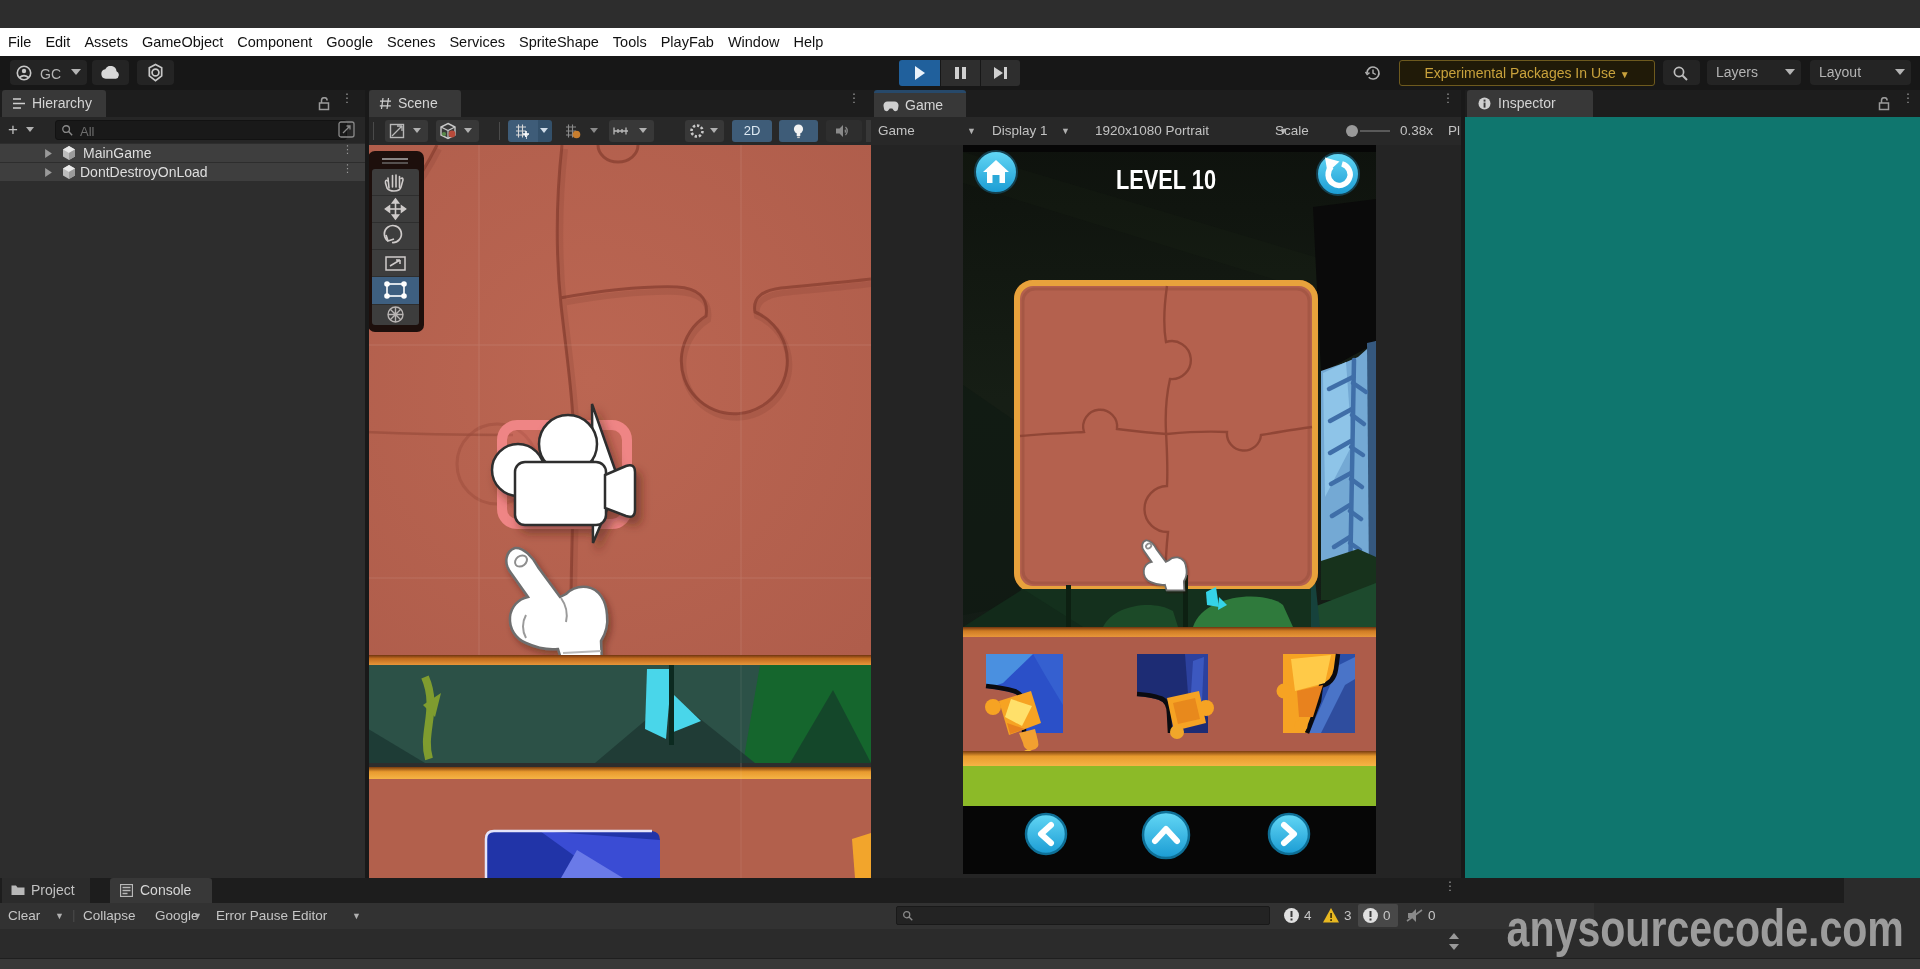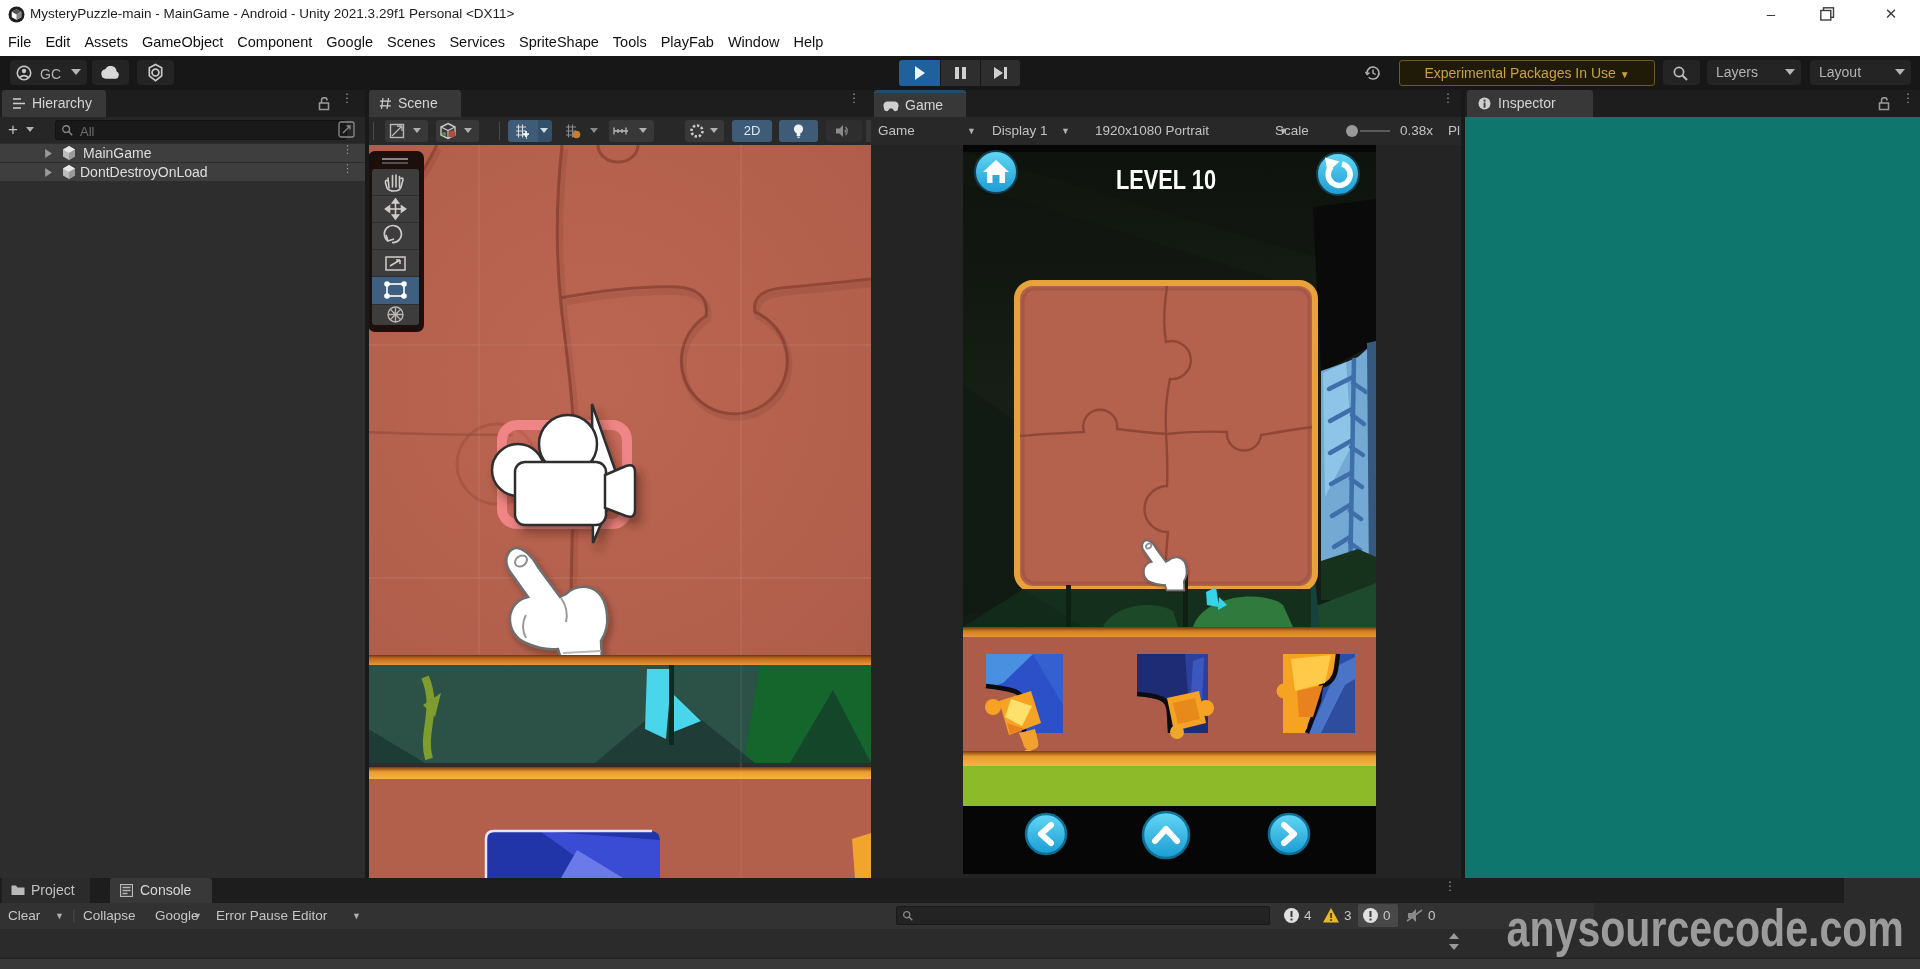--- a/index.html
+++ b/index.html
@@ -46,35 +46,20 @@
 
   #watermark { right:16px; top:898px; font-size:52px; font-weight:bold; color:#9b9b9b;
      transform:scaleX(0.79); transform-origin:right center; }
 
   .vdivider { top:90px; width:4px; height:788px; background:#191919; }
 </style>
 </head>
 <body>
 <div id="root">
 
-  <div id="titlebar" class="abs">
-    <svg class="abs" style="left:8px;top:6px" width="17" height="17" viewBox="0 0 32 32">
-      <circle cx="16" cy="16" r="15" fill="#1d1d1d"></circle>
-      <path d="M16 6 L25 11 L25 21 L16 26 L7 21 L7 11 Z" fill="#fff"></path>
-      <path d="M16 6 L25 11 L16 16 L7 11 Z" fill="#555"></path>
-      <path d="M16 16 L25 11 L25 21 L16 26 Z" fill="#888"></path>
-    </svg>
-    <div id="titletext" class="abs">MysteryPuzzle-main - MainGame - Android - Unity 2021.3.29f1 Personal &lt;DX11&gt;</div>
-    <div class="winbtn abs" style="left:1748px;">–</div>
-    <svg class="abs" style="left:1820px;top:7px" width="15" height="14" viewBox="0 0 15 14">
-      <rect x="3.5" y="0.8" width="10" height="9.5" fill="none" stroke="#3c3c3c" stroke-width="1.4"></rect>
-      <rect x="0.8" y="3.5" width="10" height="9.5" fill="#ffffff" stroke="#3c3c3c" stroke-width="1.4"></rect>
-    </svg>
-    <div class="winbtn abs" style="left:1868px;">✕</div>
-  </div>
 
   <div id="menubar" class="abs">
     <span>File</span>
       <span>Edit</span>
       <span>Assets</span>
       <span>GameObject</span>
       <span>Component</span>
       <span>Google</span>
       <span>Scenes</span>
       <span>Services</span>

